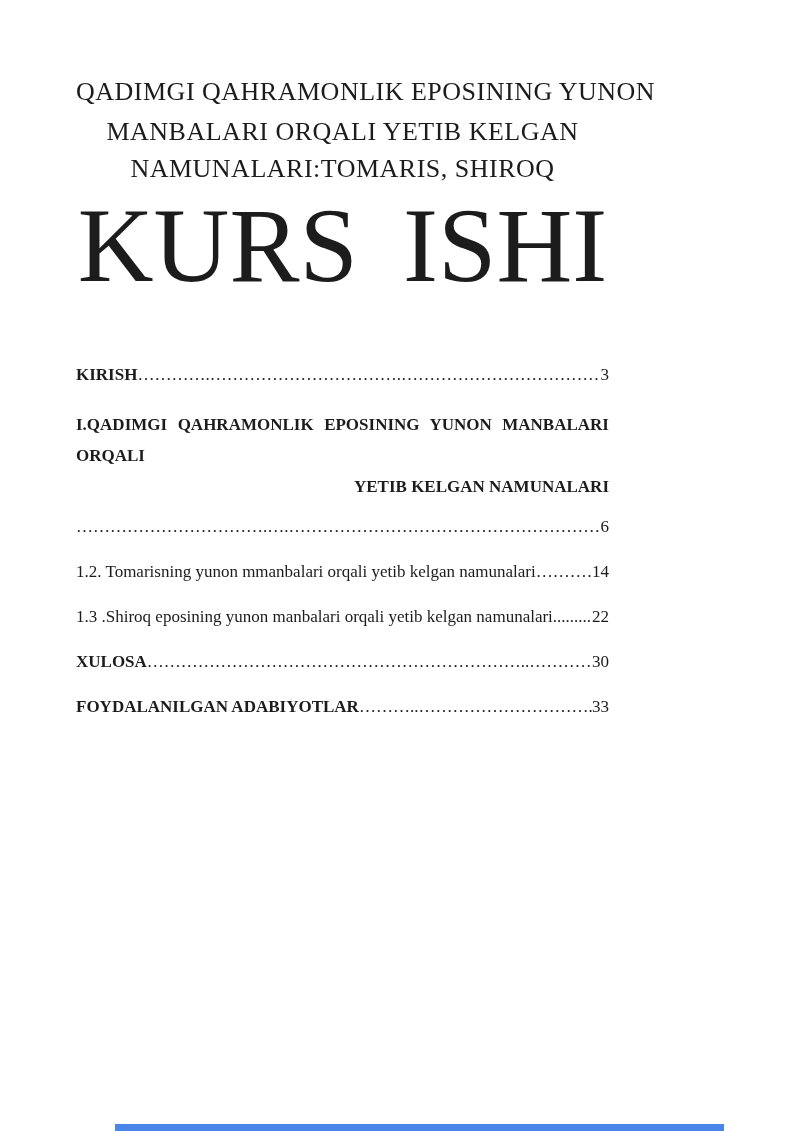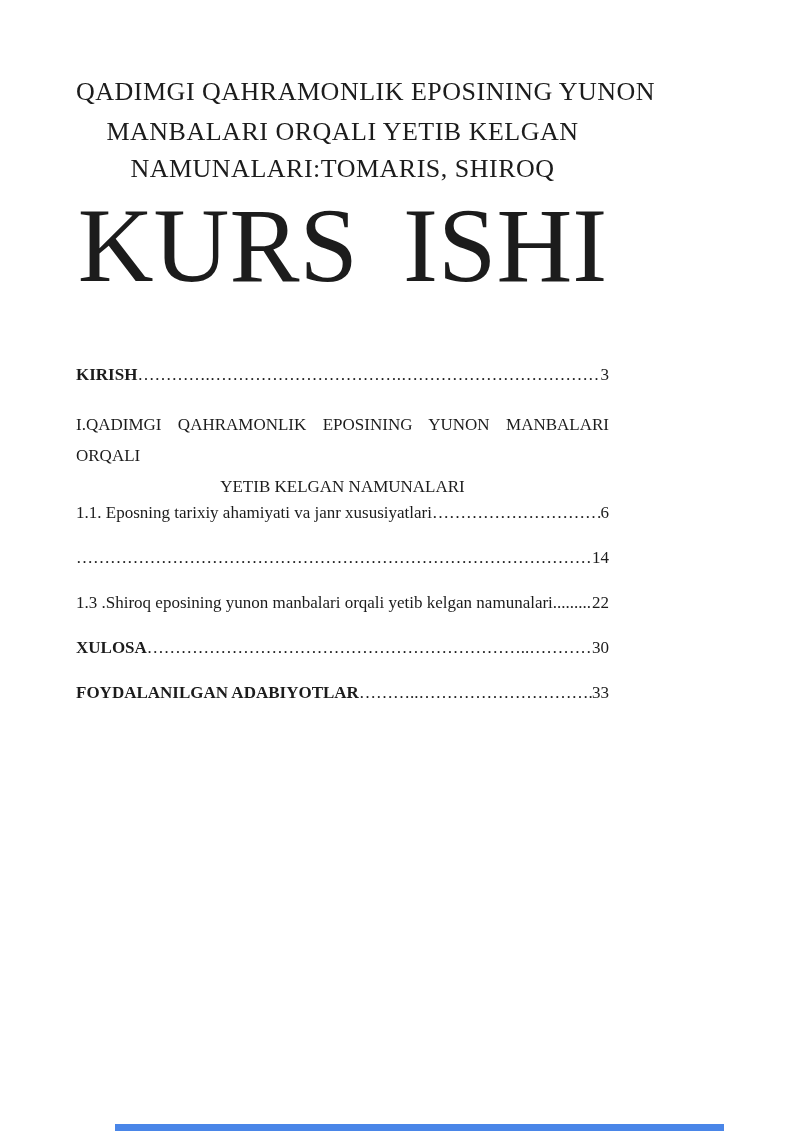--- a/index.html
+++ b/index.html
@@ -56,29 +56,30 @@
   }
   .toc-label { flex: 0 0 auto; white-space: nowrap; }
   .toc-label.bold { font-weight: bold; }
   .toc-leader {
     flex: 1 1 auto;
     overflow: hidden;
     white-space: nowrap;
   }
   .toc-page { flex: 0 0 auto; }
   .toc-chapter {
-    font-weight: normal;
+    font-weight: bold;
     line-height: 31px;
+    margin-bottom: 14px;
   }
   .chapter-line1 {
     text-align: justify;
     text-align-last: justify;
   }
   .chapter-line2 {
-    text-align: center;
+    text-align: right;
   }
   .progress-bar {
     position: absolute;
     left: 115px;
     right: 0;
     bottom: 0;
     height: 7px;
     background: #4a86e8;
   }
 </style>
@@ -104,26 +105,26 @@
       <span class="toc-leader">………….…………………………….……………………………………...............……………………………………………………………</span>
       <span class="toc-page">3</span>
     </div>
 
     <div class="toc-chapter">
       <div class="chapter-line1">I.QADIMGI QAHRAMONLIK EPOSINING YUNON MANBALARI ORQALI</div>
       <div class="chapter-line2">YETIB KELGAN NAMUNALARI</div>
     </div>
 
     <div class="toc-row">
-      <span class="toc-label">1.1. Eposning tarixiy ahamiyati va janr xususiyatlari</span>
       <span class="toc-leader">…………………………….….………………………………………………………………………</span>
       <span class="toc-page">6</span>
     </div>
 
     <div class="toc-row">
+      <span class="toc-label">1.2. Tomarisning yunon mmanbalari orqali yetib kelgan namunalari</span>
       <span class="toc-leader">……………………………………………………………………………………………</span>
       <span class="toc-page">14</span>
     </div>
 
     <div class="toc-row">
       <span class="toc-label">1.3 .Shiroq eposining yunon manbalari orqali yetib kelgan namunalari</span>
       <span class="toc-leader">...............................................................................................................................................................................................</span>
       <span class="toc-page">22</span>
     </div>
 

